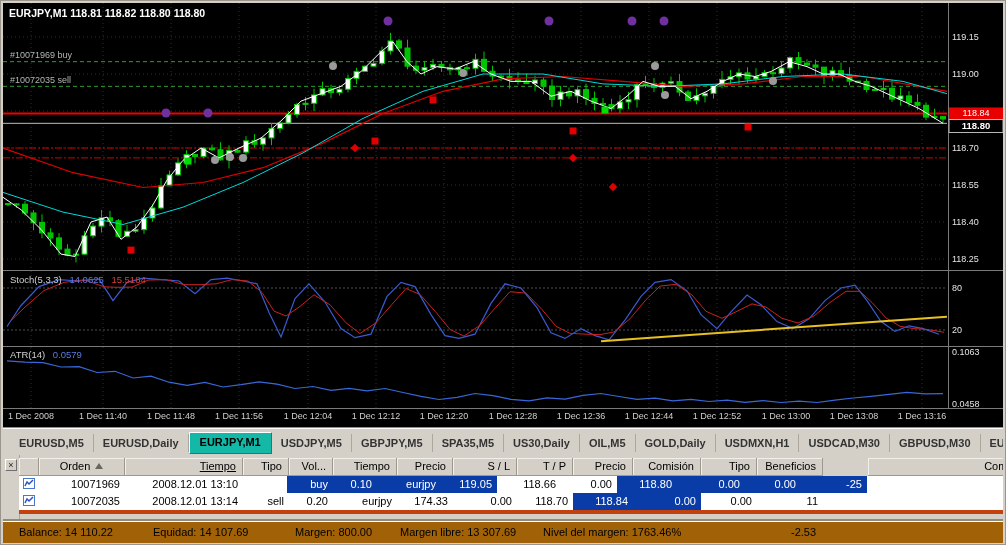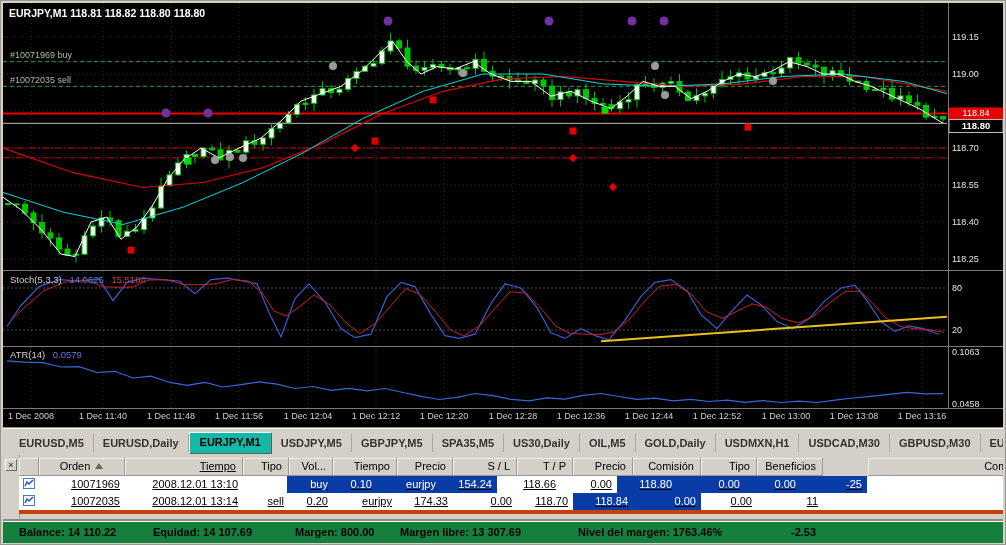--- a/index.html
+++ b/index.html
@@ -25,27 +25,27 @@
     text-align:center;background:#d4d0c8;border:1px solid;border-color:#fff #6f6f6f #6f6f6f #fff;
     color:#222;padding:0;font-family:"Liberation Sans",sans-serif;}
   .grid{position:absolute;left:16px;top:3px;width:984px;height:56px;background:#c2410c;overflow:hidden;}
   .grid-header{display:flex;height:18px;background:#d4d0c8;}
   .hcell{box-sizing:border-box;height:18px;line-height:17px;font-size:11px;color:#000;
     text-align:right;padding:0 6px;border-right:1px solid #9c988f;box-shadow:inset 1px 1px 0 #f2f0ea;
     overflow:hidden;white-space:nowrap;flex:none;border-bottom:1px solid #9c988f;}
   .hcell.center{text-align:center;}
   .sort-arrow{display:inline-block;width:0;height:0;border-left:4px solid transparent;
     border-right:4px solid transparent;border-bottom:6px solid #6a675f;margin-left:5px;vertical-align:1px;}
-  .trow{display:flex;height:17px;line-height:17px;font-size:11px;color:#000;background:#fff;text-decoration:underline;}
+  .trow{display:flex;height:17px;line-height:17px;font-size:11px;color:#000;background:#fff;}
   .tcell{box-sizing:border-box;padding:0 5px;text-align:right;overflow:hidden;white-space:nowrap;flex:none;}
   .tcell.hl{background:#0a3ca8;color:#fff;}
   .tcell.icon-cell{padding:1px 2px 0 4px;text-align:left;}
 
-  .status-bar{position:absolute;left:3px;top:521px;width:1000px;height:21px;background:#15803d;
-    border-top:1px solid #ffffff;box-shadow:0 -2px 0 #8f8b83;font-size:11px;font-weight:bold;color:#000;}
+  .status-bar{position:absolute;left:3px;top:521px;width:1000px;height:21px;background:#a16207;
+    border-top:1px solid #ffffff;box-shadow:0 -2px 0 #8f8b83;font-size:11px;font-weight:normal;color:#000;}
   .status-item{position:absolute;top:4px;white-space:nowrap;}
 </style>
 </head>
 <body>
 
 <div class="window">
 
   <div class="chart-area">
     <svg id="chart-svg" width="1000" height="424">
       <g id="layer-grid">
@@ -424,21 +424,21 @@
           <div class="trow">
             <div class="tcell icon-cell" style="width: 20px;"><svg width="12" height="12">
                 <rect x="0.5" y="1.5" width="11" height="10" fill="#ffffff" stroke="#4a77c8"></rect>
                 <polyline points="2,9 4,5 6,7 10,3" fill="none" stroke="#2a52c8" stroke-width="1.5"></polyline>
               </svg></div>
             <div class="tcell" style="width: 86px;">10071969</div>
             <div class="tcell" style="width: 118px;">2008.12.01 13:10</div>
             <div class="tcell hl" style="width: 46px; margin-left: 44px;">buy</div>
             <div class="tcell hl" style="width: 44px;">0.10</div>
             <div class="tcell hl" style="width: 64px;">eurjpy</div>
-            <div class="tcell hl" style="width: 56px;">154.24</div>
+            <div class="tcell hl" style="width: 56px;">119.05</div>
             <div class="tcell" style="width: 64px;">118.66</div>
             <div class="tcell" style="width: 56px;">0.00</div>
             <div class="tcell hl" style="width: 60px;">118.80</div>
             <div class="tcell hl" style="width: 68px;">0.00</div>
             <div class="tcell hl" style="width: 56px;">0.00</div>
             <div class="tcell hl" style="width: 66px;">-25</div>
             <div class="tcell" style="width: 180px;"></div>
           </div>
           <div class="trow">
             <div class="tcell icon-cell" style="width: 20px;"><svg width="12" height="12">
@@ -461,17 +461,17 @@
           </div>
         </div>
     </div>
   </div>
 
   <div class="status-bar" id="status-bar">
       <span class="status-item" style="left: 16px;">Balance: 14 110.22</span>
       <span class="status-item" style="left: 150px;">Equidad: 14 107.69</span>
       <span class="status-item" style="left: 292px;">Margen: 800.00</span>
       <span class="status-item" style="left: 397px;">Margen libre: 13 307.69</span>
-      <span class="status-item" style="left: 575px;">Nivel del margen: 1763.46%</span>
+      <span class="status-item" style="left: 540px;">Nivel del margen: 1763.46%</span>
       <span class="status-item" style="left: 788px;">-2.53</span>
     </div>
 
 </div>
 
 </body></html>

